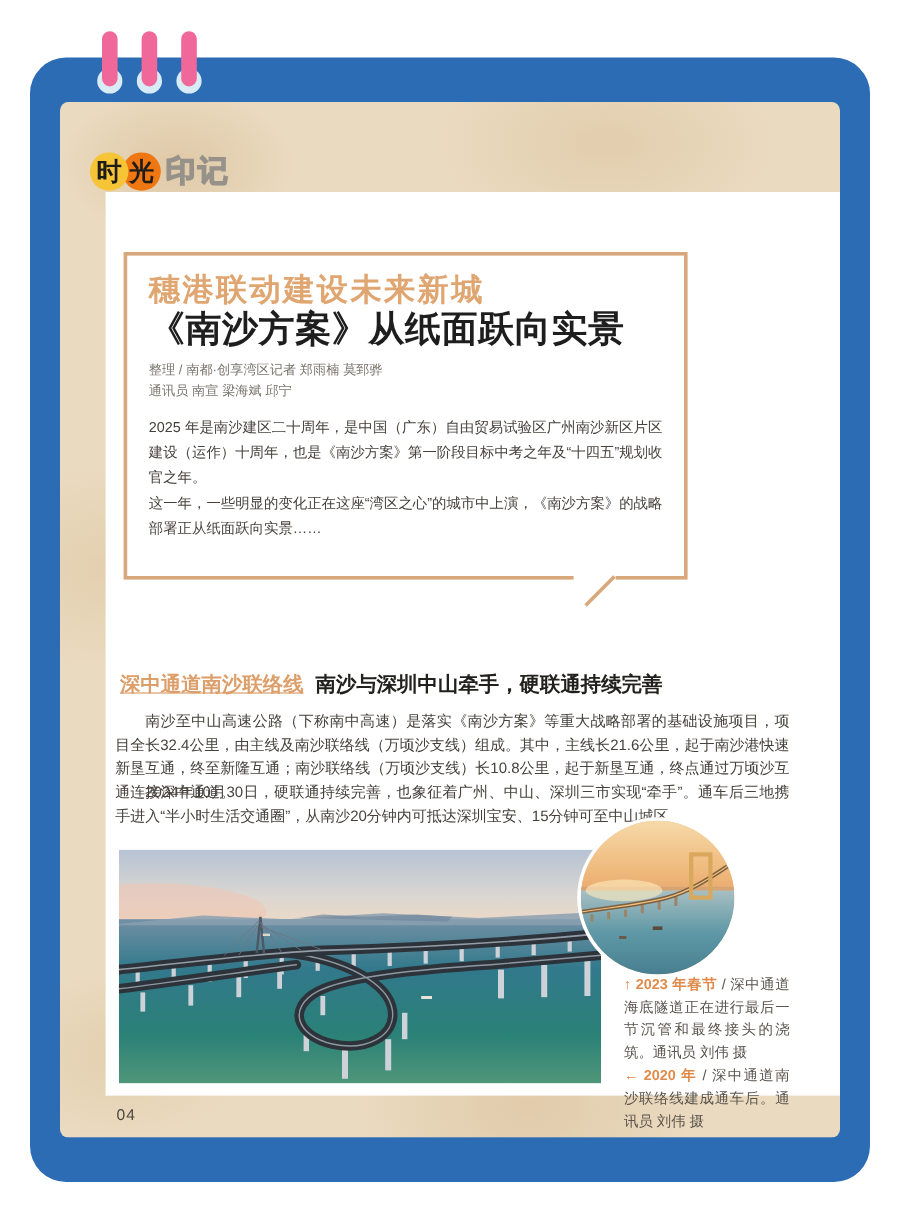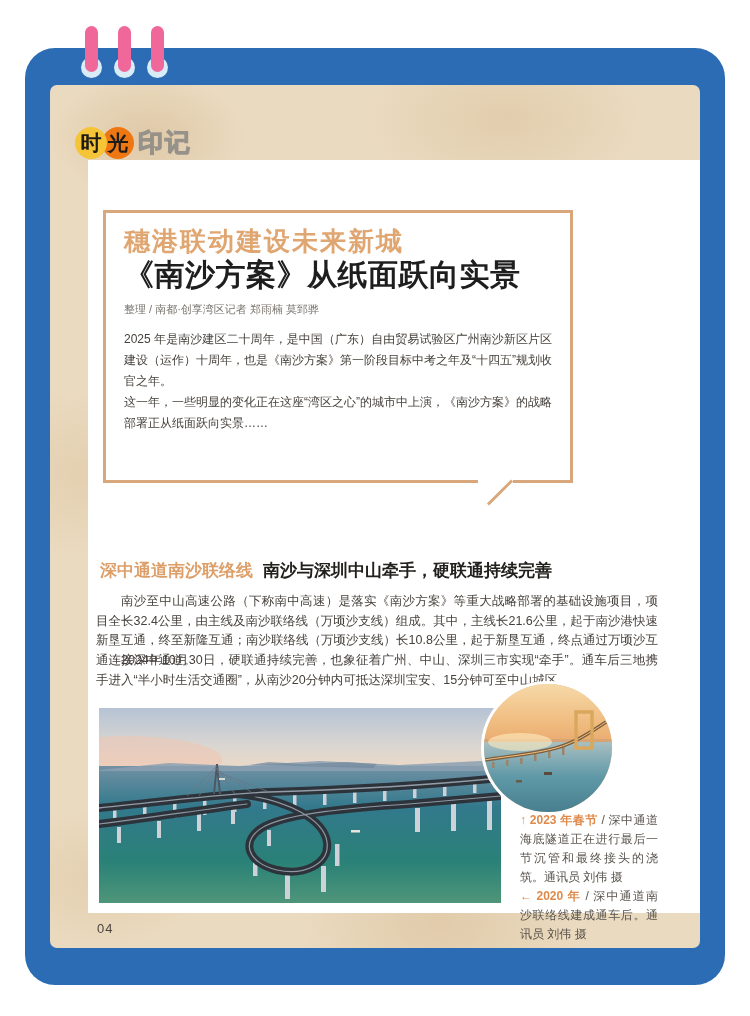--- a/index.html
+++ b/index.html
@@ -41,21 +41,21 @@
   .t2 { font-size:30px; line-height:36px; font-weight:800; color:#1e1e1e; letter-spacing:.5px; }
   .byline { margin-top:8px; font-size:11px; line-height:17px; color:#7a756e; }
   .box-p { margin-top:0; font-size:12px; line-height:21px; color:#46413c; text-align:justify; }
   .box-p.first { margin-top:11px; }
   .tail-gap  { position:absolute; left:390px; top:319px; width:35px; height:6px; background:#ffffff; }
   .tail-line { position:absolute; left:395px; top:331px; width:34px; height:3px; background:#d8a77b;
     transform:rotate(-45deg); }
 
   
   .sec-head { position:absolute; left:12px; top:399px; font-size:17px; font-weight:800; white-space:nowrap; }
-  .sec-tag   { color:#dd9f6a; margin-right:10px; }
+  .sec-tag   { color:#dd9f6a; margin-right:10px;text-decoration:underline; }
   .sec-title { color:#22201d; }
   .main-p { position:absolute; width:562px; font-size:12.5px; line-height:19.5px; color:#46413c;
     text-align:justify; text-indent:2em; }
   .main-p1 { left:8px; top:432px; }
   .main-p2 { left:8px; top:491px; }
 
   
   .photo-main { position:absolute; left:11px; top:548px; width:402px; height:195px; overflow:hidden; }
   .photo-circle { position:absolute; left:393px; top:521px; width:134px; height:134px;
     border-radius:50%; overflow:hidden; border:3px solid #ffffff; background:#e8c79a; }
@@ -94,20 +94,21 @@
         <span class="logo-suffix">印记</span>
       </div>
 
       <div class="sheet">
 
         <div class="title-box">
           <div class="t1">穗港联动建设未来新城</div>
           <div class="t2">《南沙方案》从纸面跃向实景</div>
           <div class="byline">
             <div>整理 / 南都·创享湾区记者 郑雨楠 莫郅骅</div>
+            <div>通讯员 南宣 梁海斌 邱宁</div>
           </div>
           <p class="box-p first">2025 年是南沙建区二十周年，是中国（广东）自由贸易试验区广州南沙新区片区建设（运作）十周年，也是《南沙方案》第一阶段目标中考之年及“十四五”规划收官之年。</p>
           <p class="box-p">这一年，一些明显的变化正在这座“湾区之心”的城市中上演，《南沙方案》的战略部署正从纸面跃向实景……</p>
         </div>
         <div class="tail-gap"></div>
         <div class="tail-line"></div>
 
         <div class="sec-head">
           <span class="sec-tag">深中通道南沙联络线</span><span class="sec-title">南沙与深圳中山牵手，硬联通持续完善</span>
         </div>

